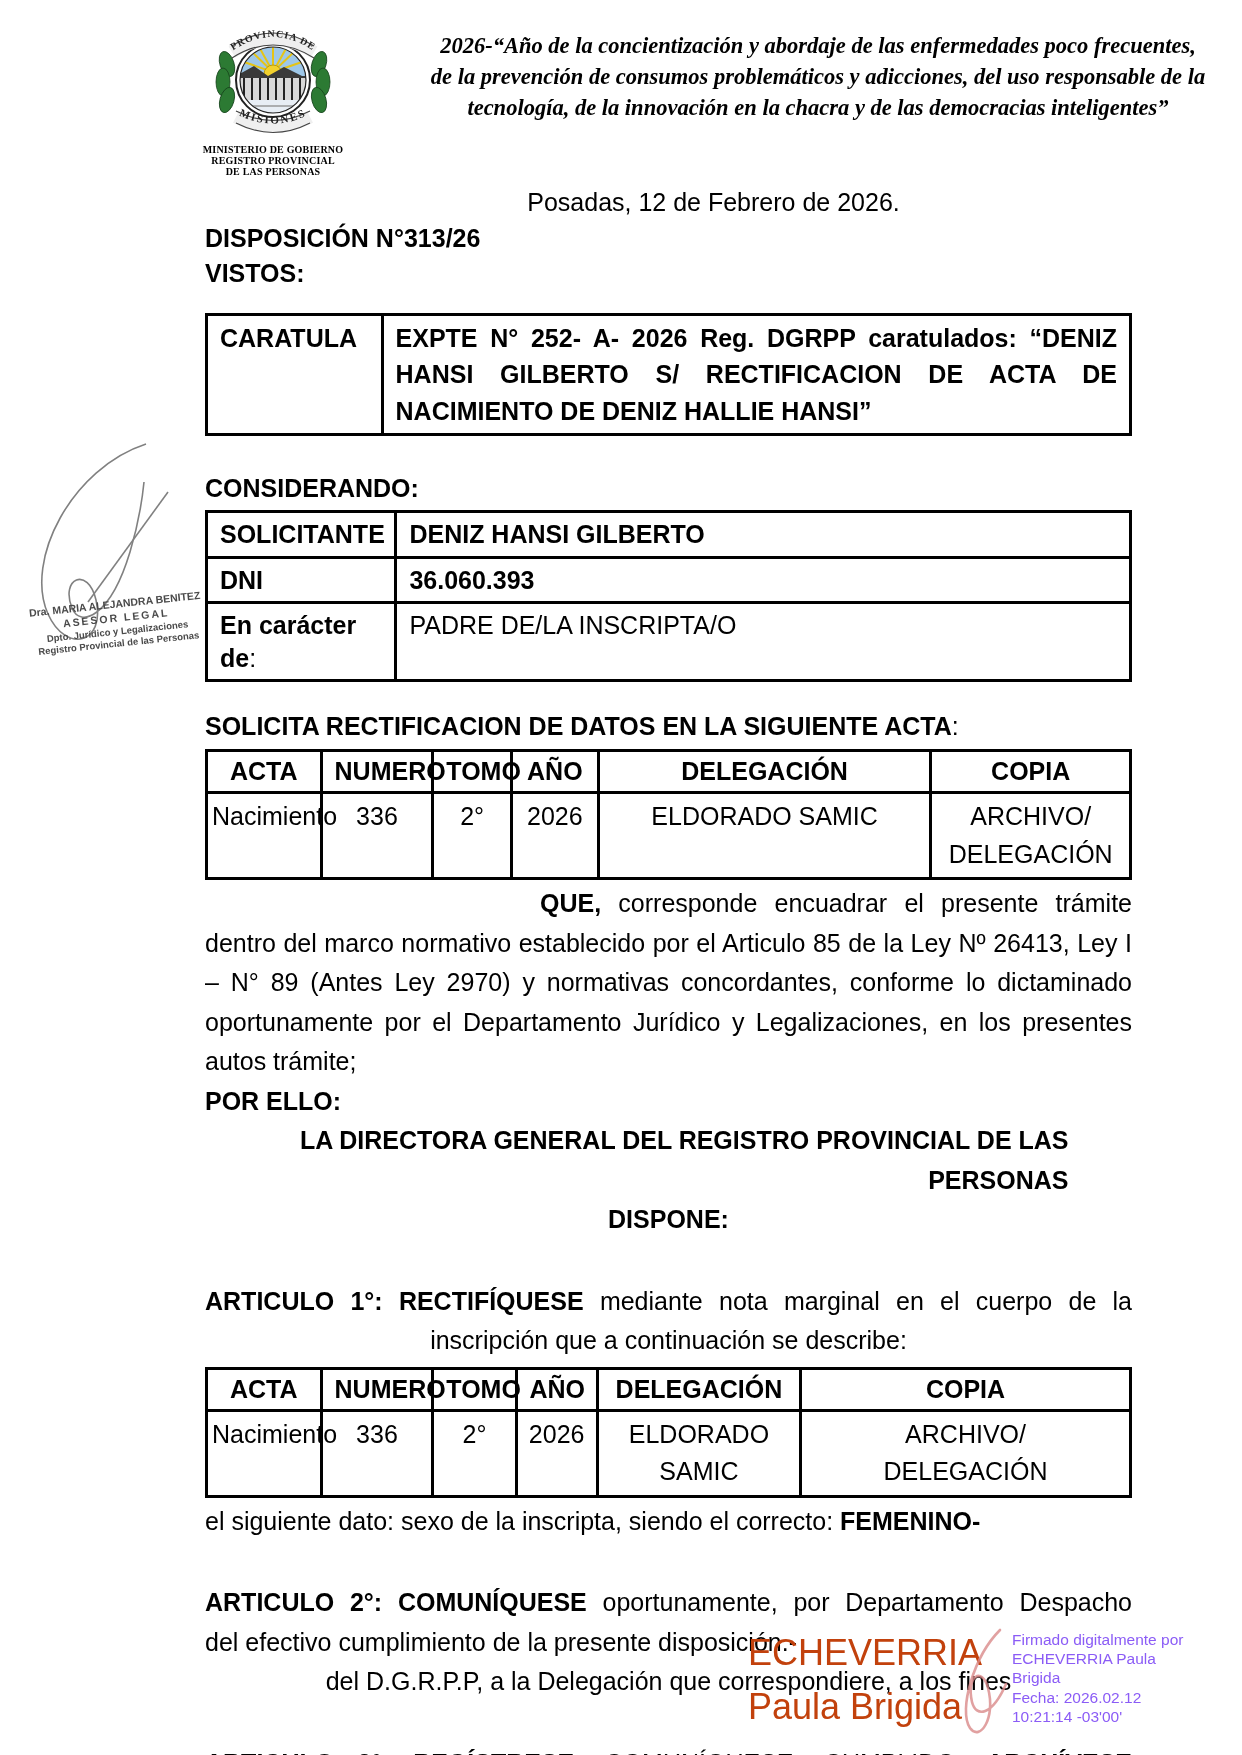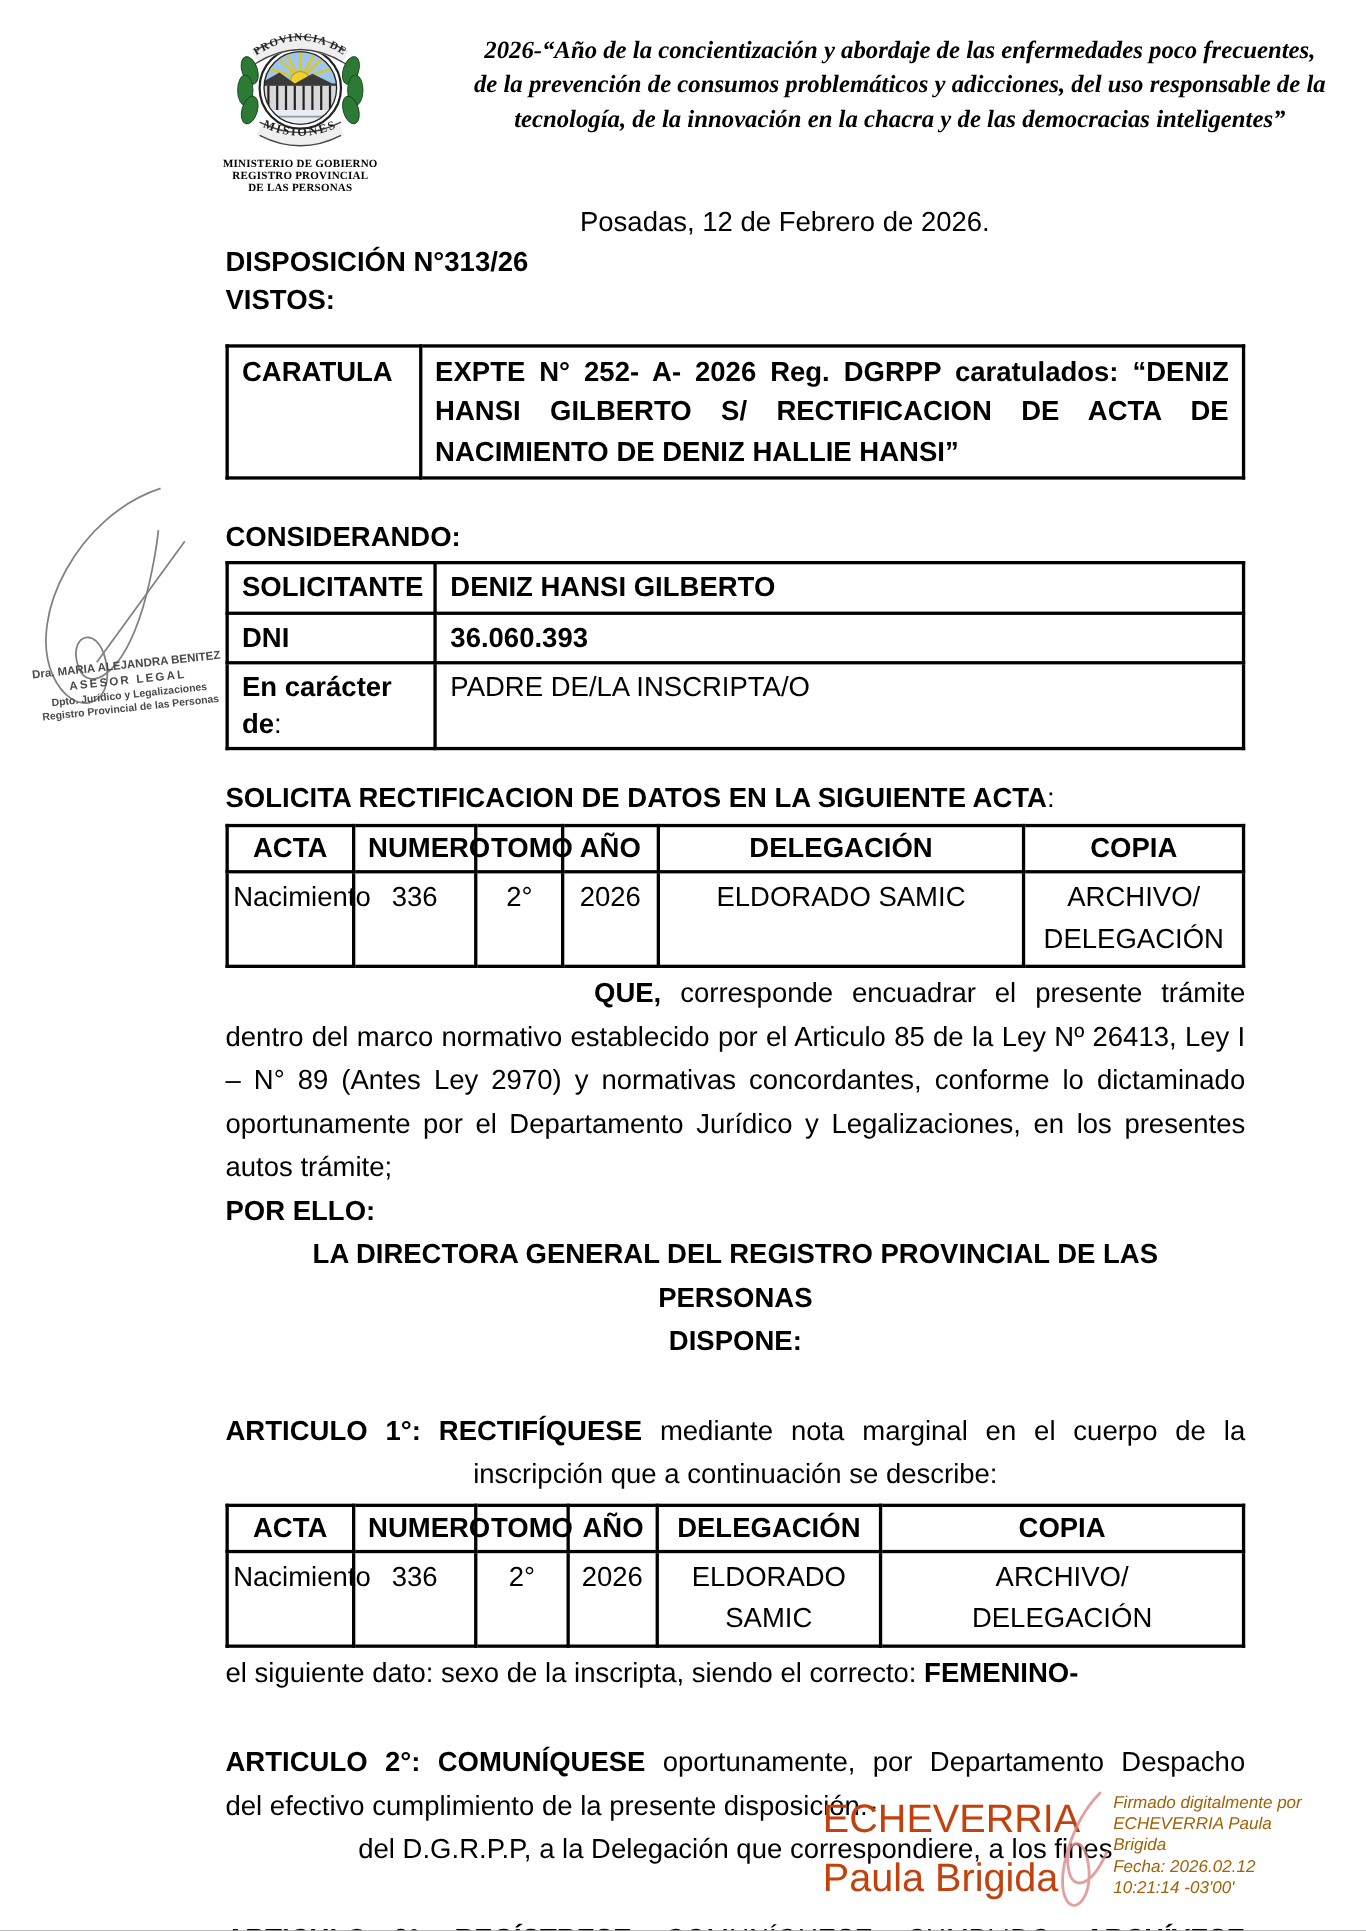--- a/index.html
+++ b/index.html
@@ -41,28 +41,28 @@
   .sol-table .valb { font-weight:bold; }
   .acta-table { margin-top:6px; }
   .acta-table th { font-weight:bold; text-align:center; padding:4px 12px; line-height:1.25; }
   .acta-table td { text-align:center; padding:4px 4px; line-height:1.5; }
   .ws-pre { white-space:pre-line; }
   .t1 .c1{width:12.4%}.t1 .c2{width:12.1%}.t1 .c3{width:8.5%}.t1 .c4{width:9.4%}.t1 .c5{width:36%}.t1 .c6{width:21.6%}
   .t2 .c1{width:12.4%}.t2 .c2{width:12.1%}.t2 .c3{width:9%}.t2 .c4{width:8.8%}.t2 .c5{width:22%}.t2 .c6{width:35.7%}
   .mt-sec { margin-top:30px; }
   .mt-art { margin-top:42px; }
   .que { text-indent:335px; margin-top:4px; }
-  .directora { max-width:800px; margin:0 auto; text-align:center; line-height:1.58; }
+  .directora { max-width:800px; margin:0 auto; text-align:right; line-height:1.58; }
   
   .stamp { position:absolute; left:18px; top:432px; width:190px; height:240px; }
   
   .digital-signature { position:absolute; left:748px; top:1626px; width:440px; display:flex; align-items:flex-start; }
   .sig-name { width:218px; font-size:36px; line-height:1.5; color:#c2410c; }
   .sig-flourish { flex:0 0 56px; margin:0 -46px 0 -10px; position:relative; z-index:0; }
-  .sig-details { width:228px; font-size:15.5px; line-height:1.24; color:#a16207; padding-top:4px; margin-left:46px; position:relative; z-index:1;font-style:italic; }
+  .sig-details { width:228px; font-size:15.5px; line-height:1.24; color:#8b5cf6; padding-top:4px; margin-left:46px; position:relative; z-index:1; }
 </style>
 </head>
 <body>
 
 <div class="page">
 
   <div class="header">
     <div class="logo-block">
       <svg class="emblem" width="126" height="120" viewBox="0 0 126 120">
         <defs>

